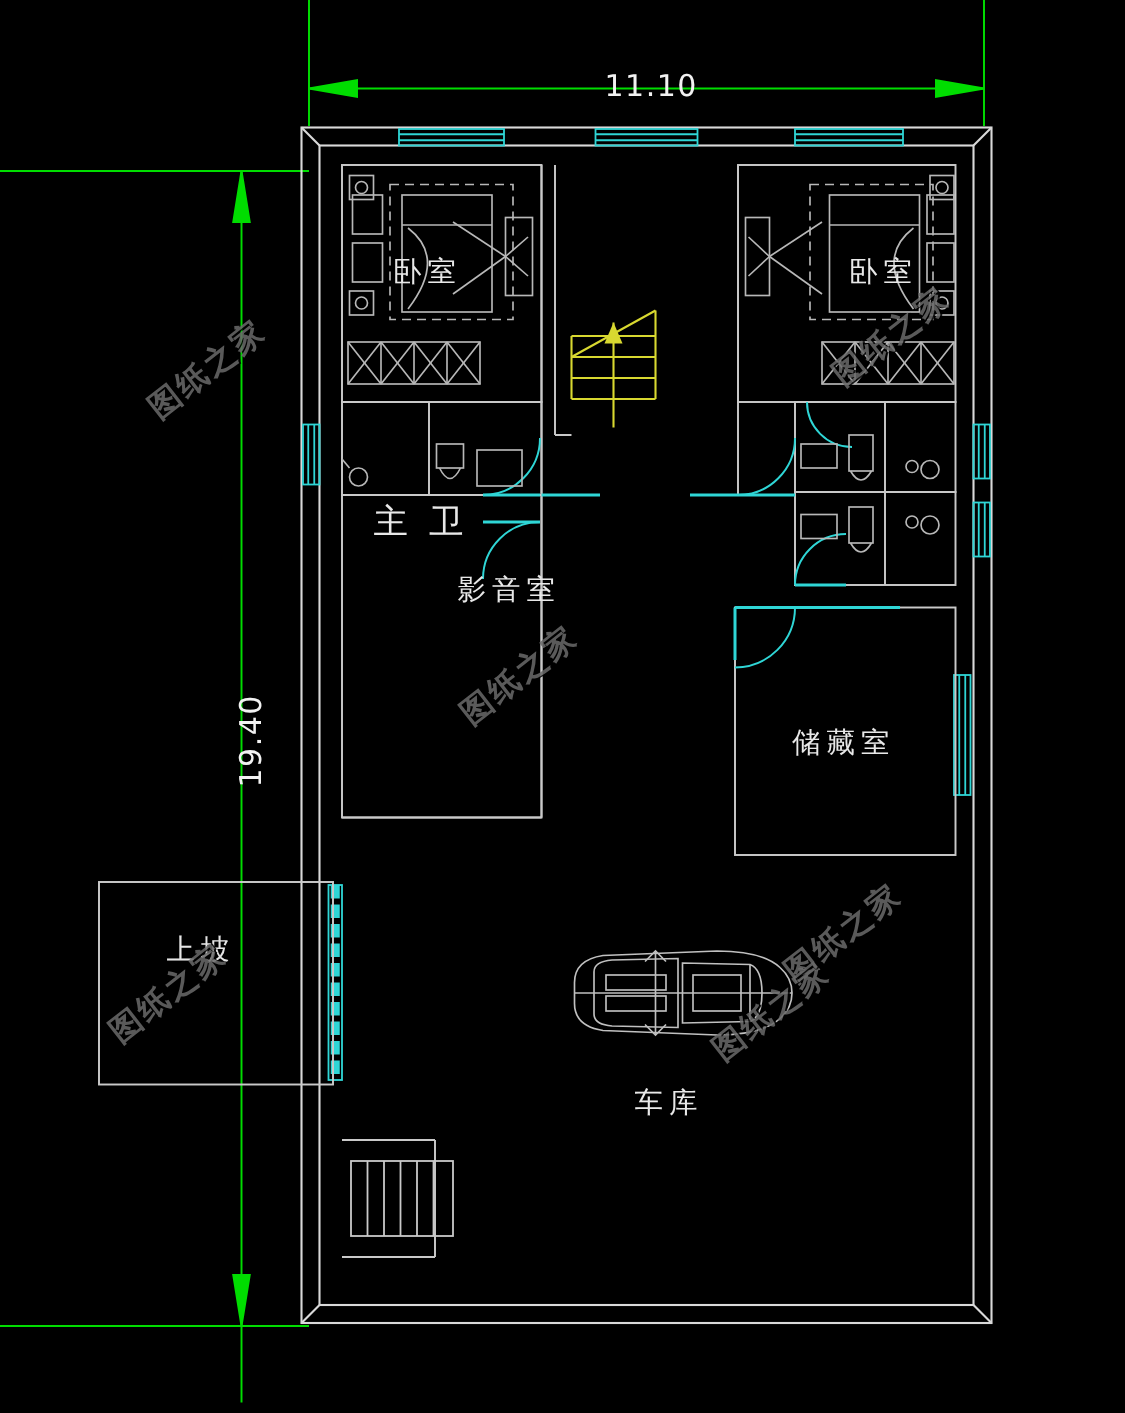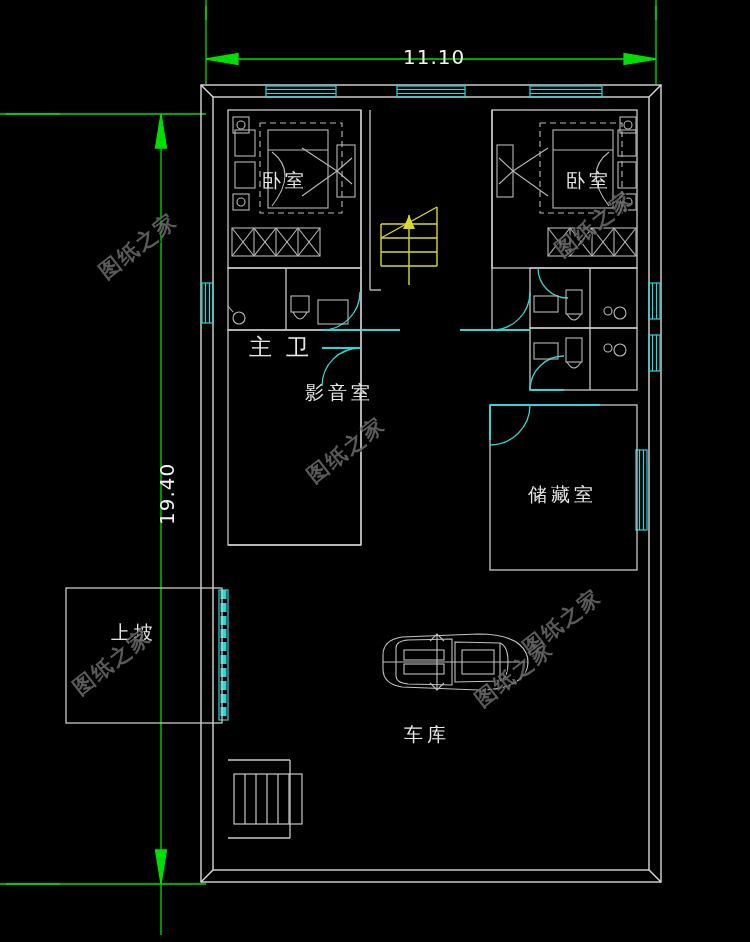--- a/index.html
+++ b/index.html
@@ -310,21 +310,21 @@
   <div class="rlabel" style="left:262px;top:168px;">卧室</div>
 
   <div class="rlabel" style="left:566px;top:168px;">卧室</div>
 
   <div class="rlabel" style="left:249px;top:304px;font-size:23px;letter-spacing:14px;margin-top:28px;">主卫</div>
 
   <div class="rlabel" style="left:305px;top:380px;">影音室</div>
 
   <div class="rlabel" style="left:516px;top:482px;margin-left:12px;">储藏室</div>
 
-  <div class="rlabel" style="left:404px;top:722px;">车库</div>
+  <div class="rlabel" style="left:423px;top:722px;">车库</div>
 
   <div class="rlabel" style="left:111px;top:620px;color:#e5e5e5;">上坡</div>
 
   <div class="wm" style="left:92px;top:232px;">图纸之家</div>
   <div class="wm" style="left:548px;top:210px;">图纸之家</div>
   <div class="wm" style="left:300px;top:436px;">图纸之家</div>
   <div class="wm" style="left:66px;top:648px;">图纸之家</div>
   <div class="wm" style="left:516px;top:608px;">图纸之家</div>
   <div class="wm" style="left:468px;top:660px;">图纸之家</div>
 

